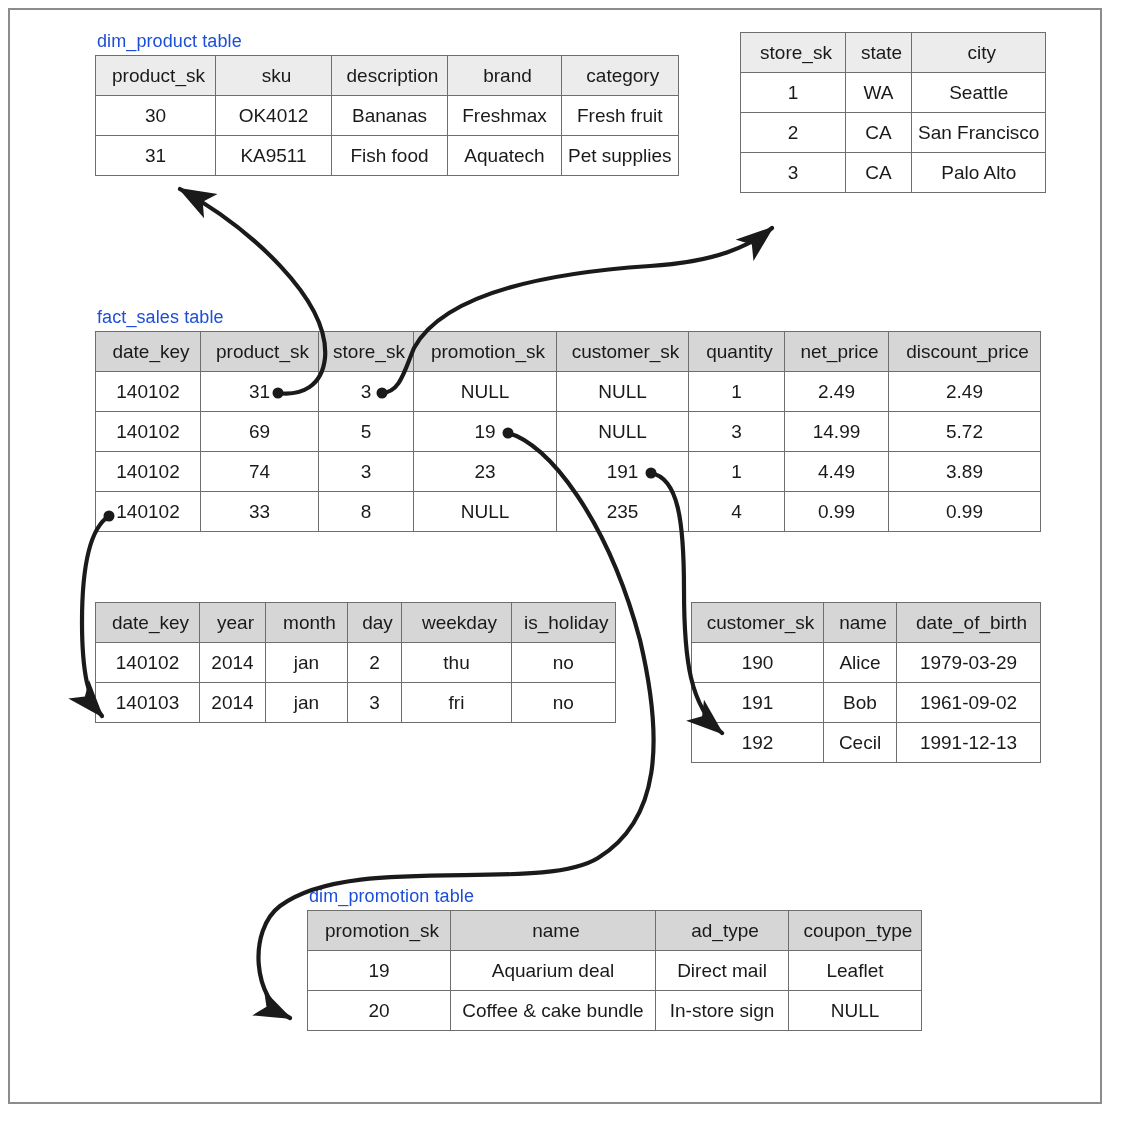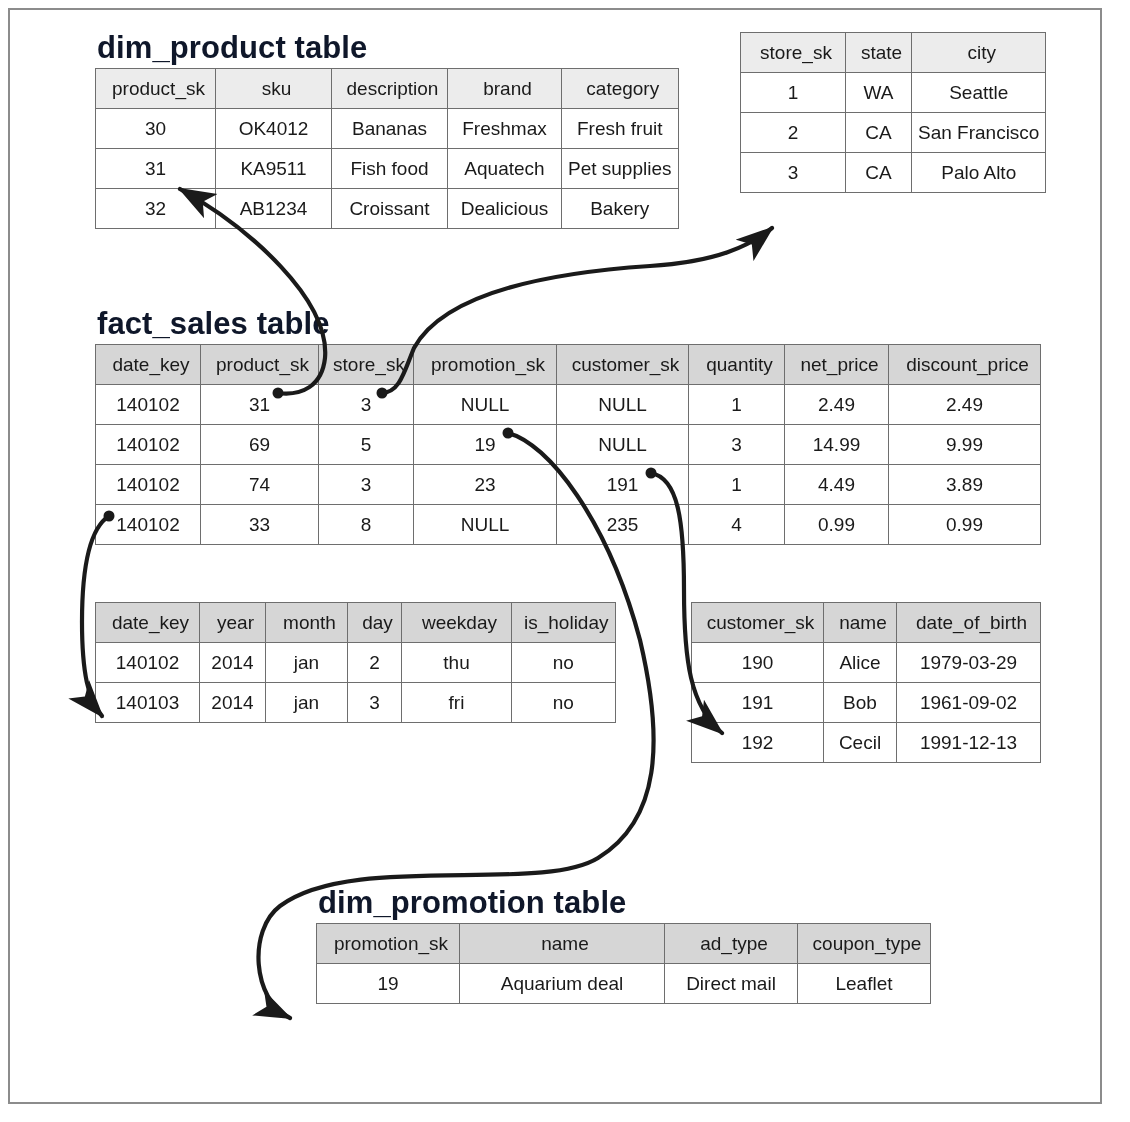--- a/index.html
+++ b/index.html
@@ -39,27 +39,26 @@
     width: 1130px;
     height: 1122px;
     pointer-events: none;
     z-index: 5;
   }
   .tbl-block {
     position: absolute;
     z-index: 2;
   }
   .tbl-title {
-    font-size: 31px;
+    font-size: 18px;
     letter-spacing: 0.1px;
-    color: #0f172a;
+    color: #1d4ed8;
     white-space: nowrap;
     margin: 0 0 5px 2px;
     line-height: 1;
-    font-weight: bold;
   }
   table.dtable {
     border-collapse: collapse;
     background: #ffffff;
     table-layout: fixed;
   }
   table.dtable th,
   table.dtable td {
     border: 1.4px solid #6e6e6e;
     font-weight: normal;
@@ -126,27 +125,20 @@
           <td>Freshmax</td>
           <td>Fresh fruit</td>
         </tr>
         <tr>
           <td>31</td>
           <td>KA9511</td>
           <td>Fish food</td>
           <td>Aquatech</td>
           <td>Pet supplies</td>
         </tr>
-        <tr>
-          <td>32</td>
-          <td>AB1234</td>
-          <td>Croissant</td>
-          <td>Dealicious</td>
-          <td>Bakery</td>
-        </tr>
       </tbody>
     </table>
   </div>
 
   <div class="tbl-block" style="left:740px; top:32px;">
     <table class="dtable store">
       <colgroup>
           <col style="width:105px">
           <col style="width:66px">
           <col style="width:130px">
@@ -215,21 +207,21 @@
           <td>2.49</td>
         </tr>
         <tr>
           <td>140102</td>
           <td>69</td>
           <td>5</td>
           <td class="ralign">19</td>
           <td>NULL</td>
           <td>3</td>
           <td>14.99</td>
-          <td>9.99</td>
+          <td>5.72</td>
         </tr>
         <tr>
           <td>140102</td>
           <td>74</td>
           <td>3</td>
           <td>23</td>
           <td class="ralign">191</td>
           <td>1</td>
           <td>4.49</td>
           <td>3.89</td>
@@ -316,21 +308,21 @@
         </tr>
         <tr>
           <td>192</td>
           <td>Cecil</td>
           <td>1991-12-13</td>
         </tr>
       </tbody>
     </table>
   </div>
 
-  <div class="tbl-block" style="left:316px; top:887px;">
+  <div class="tbl-block" style="left:307px; top:887px;">
     <div class="tbl-title">dim_promotion table</div>
     <table class="dtable promo">
       <colgroup>
           <col style="width:143px">
           <col style="width:205px">
           <col style="width:133px">
           <col style="width:133px">
         </colgroup>
       <thead>
         <tr>
@@ -339,20 +331,26 @@
           <th>ad_type</th>
           <th>coupon_type</th>
         </tr>
       </thead>
       <tbody>
         <tr>
           <td>19</td>
           <td>Aquarium deal</td>
           <td>Direct mail</td>
           <td>Leaflet</td>
+        </tr>
+        <tr>
+          <td>20</td>
+          <td>Coffee &amp; cake bundle</td>
+          <td>In-store sign</td>
+          <td>NULL</td>
         </tr>
       </tbody>
     </table>
   </div>
 
   <svg id="connectors" viewBox="0 0 1130 1122">
     <defs>
       <marker id="arrowhead" markerWidth="9" markerHeight="7" refX="8.4" refY="3.5" orient="auto" markerUnits="strokeWidth">
         <path d="M0,0.2 L9,3.5 L0,6.8 L2.2,3.5 Z" fill="#1a1a1a"></path>
       </marker>

